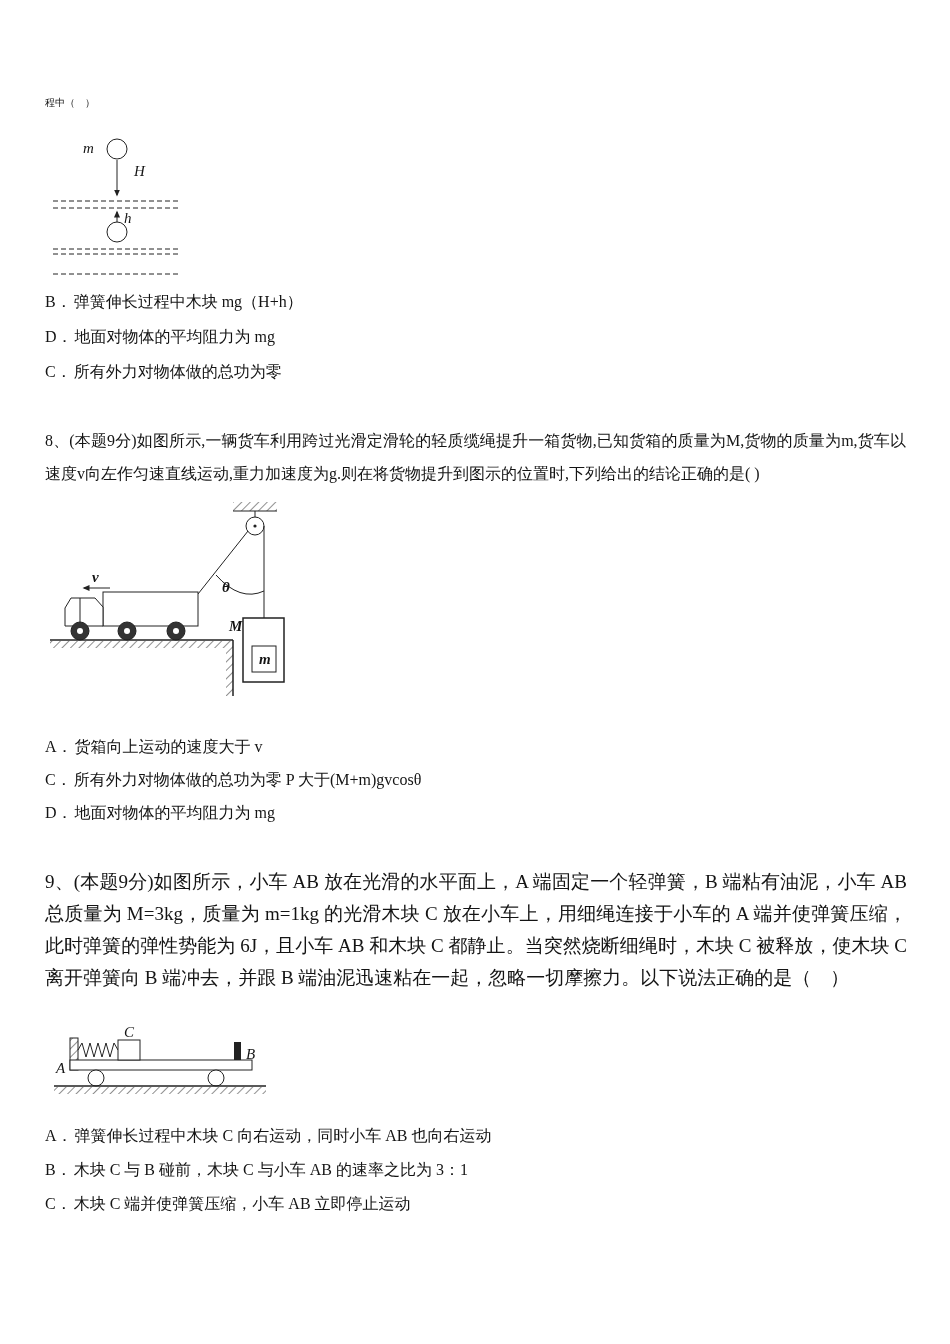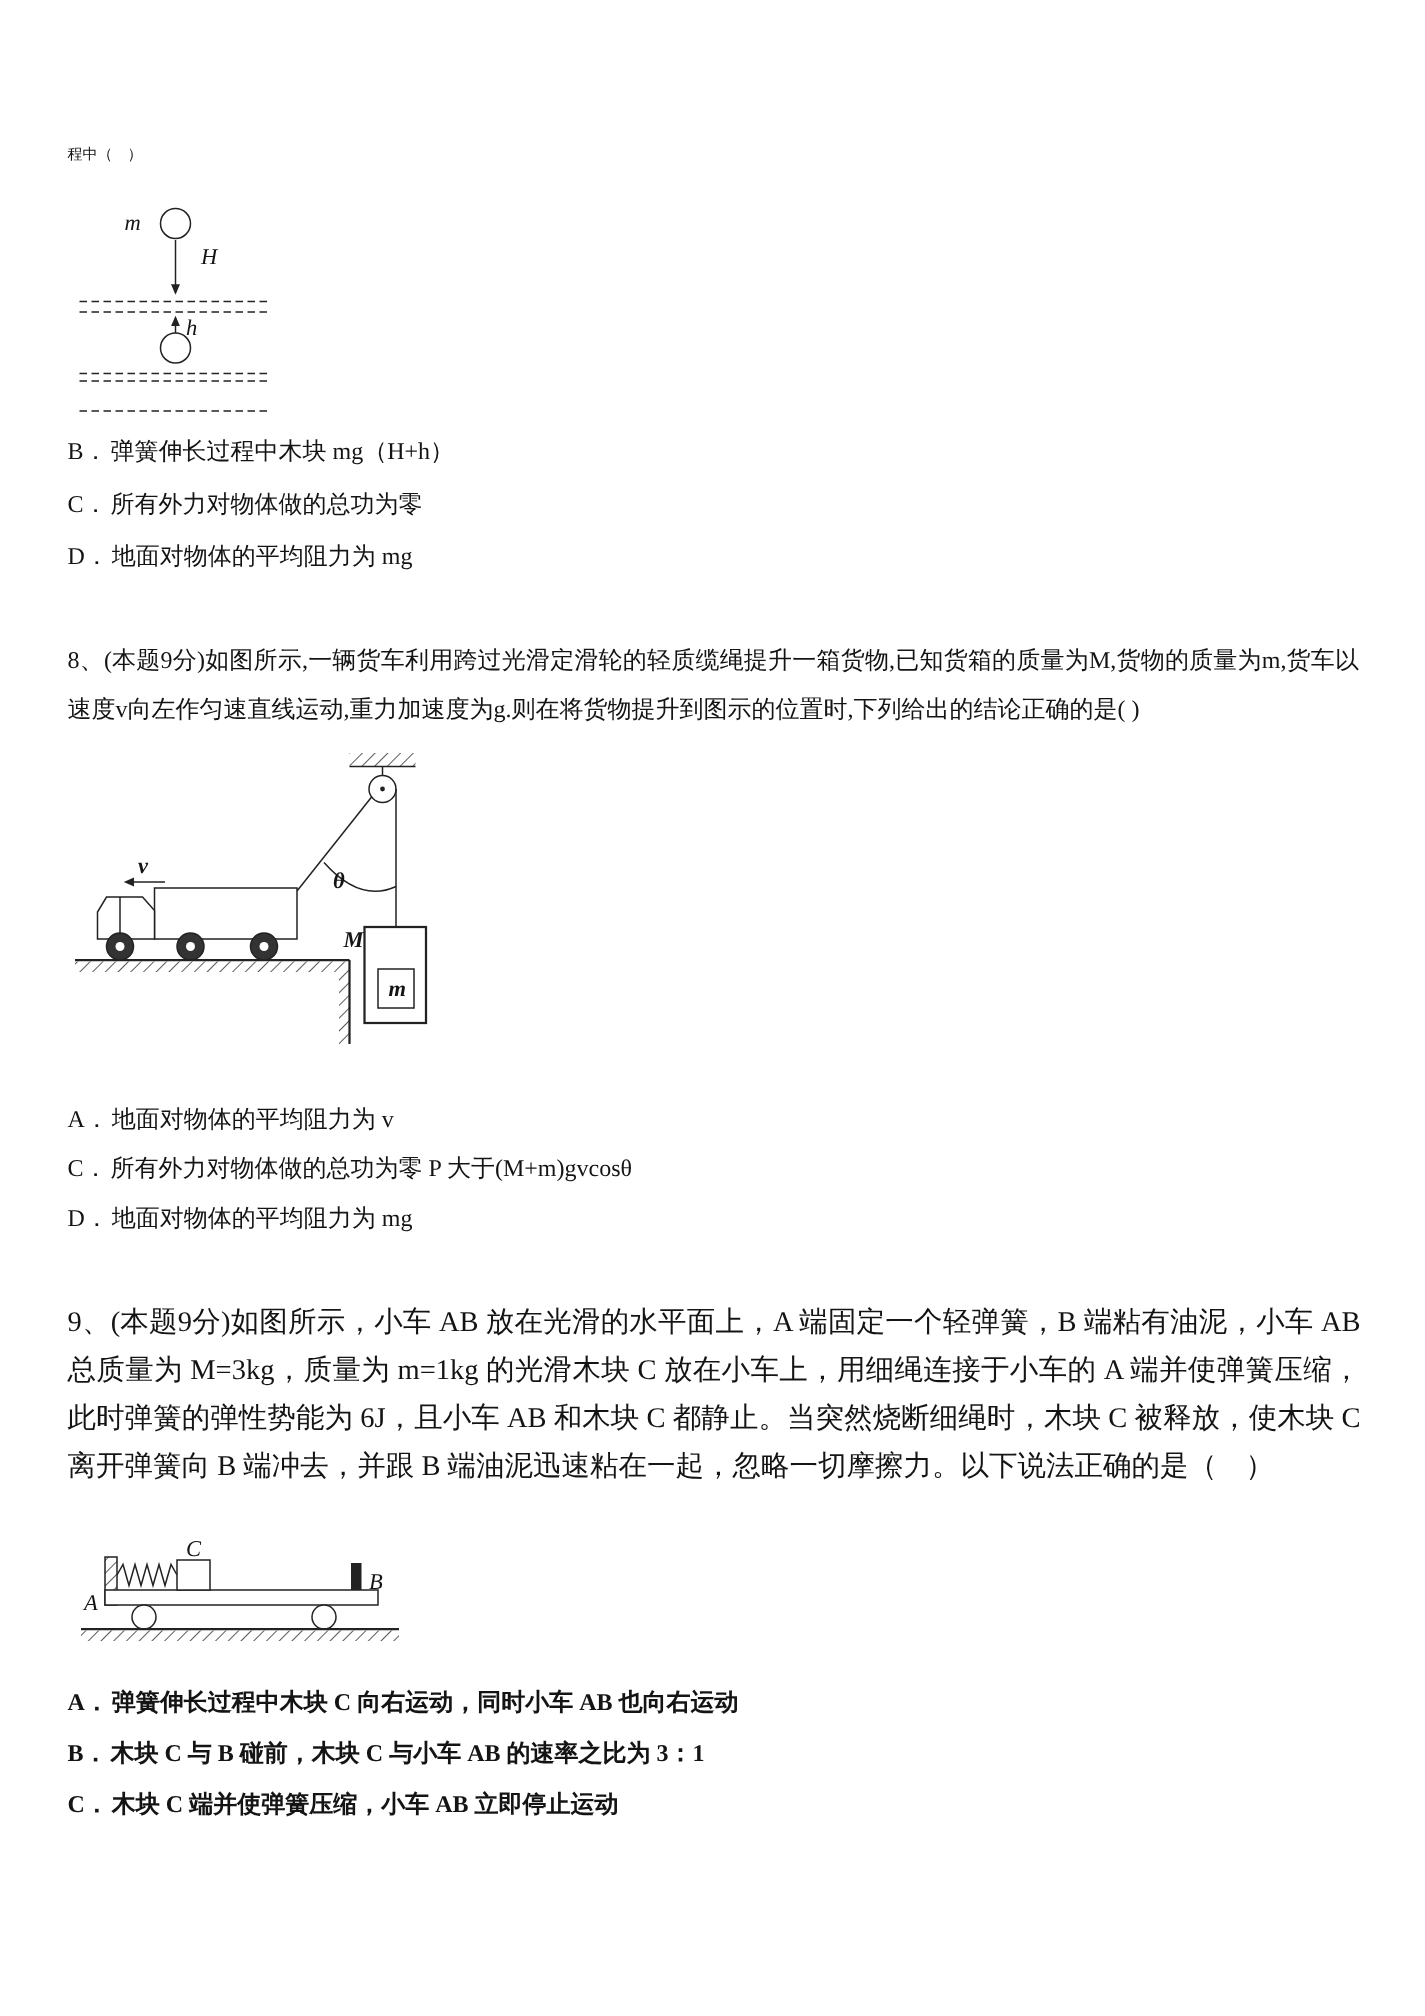--- a/index.html
+++ b/index.html
@@ -6,21 +6,21 @@
   html,body{width:950px}
   body{height:1344px;background:#ffffff;position:relative;overflow:hidden;
        font-family:"Liberation Serif","DejaVu Serif",serif;color:#141414}
   .abs{position:absolute}
   .intro{font-size:10px}
   .stem{font-size:16px;line-height:33px;text-align:justify}
   .stem.q9{font-size:19px;line-height:32px}
   .option{font-size:16px;line-height:20px;white-space:nowrap}
   .opts7 .option{margin-bottom:15px}
   .opts8 .option{margin-bottom:13px}
-  .opts9 .option{margin-bottom:14px;font-weight:bold}
+  .opts9 .option{margin-bottom:14px;font-weight:normal}
   .opt-label{margin-right:2px}
   svg{overflow:visible}
   .flabel{font-family:"Liberation Serif","DejaVu Serif",serif;font-style:italic;font-size:15px;fill:#141414}
   .fbold{font-weight:bold}
   .dash{stroke:#222;stroke-dasharray:5 3;stroke-width:1;fill:none}
   .ln{stroke:#222;stroke-width:1;fill:none}
   .ln15{stroke:#222;stroke-width:1.5;fill:none}
   .wfill{fill:#fff;stroke:#222;stroke-width:1}
 </style>
 </head>
@@ -45,22 +45,22 @@
     <text x="74" y="92" class="flabel">h</text>
     <line x1="67" y1="108" x2="67" y2="81" class="ln" marker-end="url(#ar1)"></line>
     <circle cx="67" cy="101" r="10" class="wfill"></circle>
     <line x1="3" y1="118" x2="130" y2="118" class="dash"></line>
     <line x1="3" y1="123" x2="130" y2="123" class="dash"></line>
     <line x1="3" y1="143" x2="130" y2="143" class="dash"></line>
   </svg>
 
   <div class="abs opts7" style="left:45px;top:292px">
     <div class="option"><span class="opt-label">B．</span><span>弹簧伸长过程中木块 mg（H+h）</span></div>
+    <div class="option"><span class="opt-label">D．</span><span>地面对物体的平均阻力为 mg</span></div>
     <div class="option"><span class="opt-label">C．</span><span>所有外力对物体做的总功为零</span></div>
-    <div class="option"><span class="opt-label">D．</span><span>地面对物体的平均阻力为 mg</span></div>
   </div>
 
   <div class="abs stem" style="left:45px;top:424px;width:861px">8、(本题9分)如图所示,一辆货车利用跨过光滑定滑轮的轻质缆绳提升一箱货物,已知货箱的质量为M,货物的质量为m,货车以速度v向左作匀速直线运动,重力加速度为g.则在将货物提升到图示的位置时,下列给出的结论正确的是( )</div>
 
   <svg class="abs" style="left:50px;top:498px" width="290" height="205" viewBox="0 0 290 205">
     <defs>
       <marker id="ar2" markerWidth="8" markerHeight="8" refX="5.5" refY="3" orient="auto">
         <path d="M0,0 L7,3 L0,6 Z" fill="#222"></path>
       </marker>
       <pattern id="h2" width="6" height="6" patternUnits="userSpaceOnUse" patternTransform="rotate(45)">
@@ -97,21 +97,21 @@
     <line x1="183" y1="142" x2="183" y2="198" class="ln15"></line>
     <rect x="176" y="150" width="7" height="48" fill="url(#h2)"></rect>
 
     <rect x="193" y="120" width="41" height="64" fill="#fff" stroke="#222" stroke-width="1.5"></rect>
     <text x="179" y="133" class="flabel fbold">M</text>
     <rect x="202" y="148" width="24" height="26" class="wfill"></rect>
     <text x="209" y="166" class="flabel fbold">m</text>
   </svg>
 
   <div class="abs opts8" style="left:45px;top:737px">
-    <div class="option"><span class="opt-label">A．</span><span>地面对物体的平均阻力为 v</span></div>
+    <div class="option"><span class="opt-label">A．</span><span>货箱向上运动的速度大于 v</span></div>
     <div class="option"><span class="opt-label">C．</span><span>所有外力对物体做的总功为零 P 大于(M+m)gvcosθ</span></div>
     <div class="option"><span class="opt-label">D．</span><span>地面对物体的平均阻力为 mg</span></div>
   </div>
 
   <div class="abs stem q9" style="left:45px;top:866px;width:862px">9、(本题9分)如图所示，小车 AB 放在光滑的水平面上，A 端固定一个轻弹簧，B 端粘有油泥，小车 AB 总质量为 M=3kg，质量为 m=1kg 的光滑木块 C 放在小车上，用细绳连接于小车的 A 端并使弹簧压缩，此时弹簧的弹性势能为 6J，且小车 AB 和木块 C 都静止。当突然烧断细绳时，木块 C 被释放，使木块 C 离开弹簧向 B 端冲去，并跟 B 端油泥迅速粘在一起，忽略一切摩擦力。以下说法正确的是（　）</div>
 
   <svg class="abs" style="left:48px;top:1028px" width="240" height="72" viewBox="0 0 240 72">
     <defs>
       <pattern id="h3" width="6" height="6" patternUnits="userSpaceOnUse" patternTransform="rotate(45)">
         <line x1="0" y1="0" x2="0" y2="6" stroke="#222" stroke-width="1"></line>

